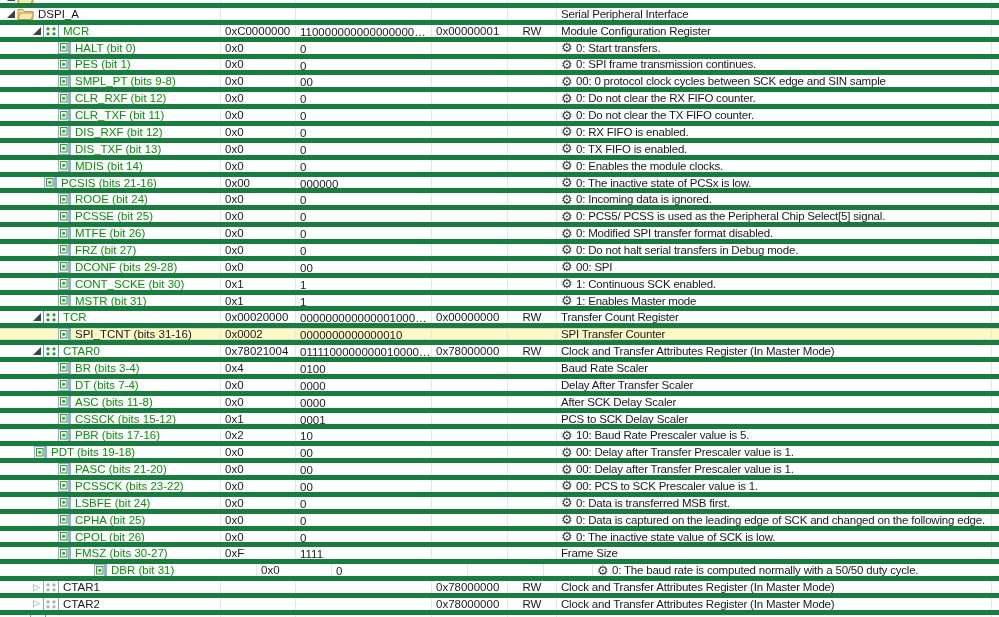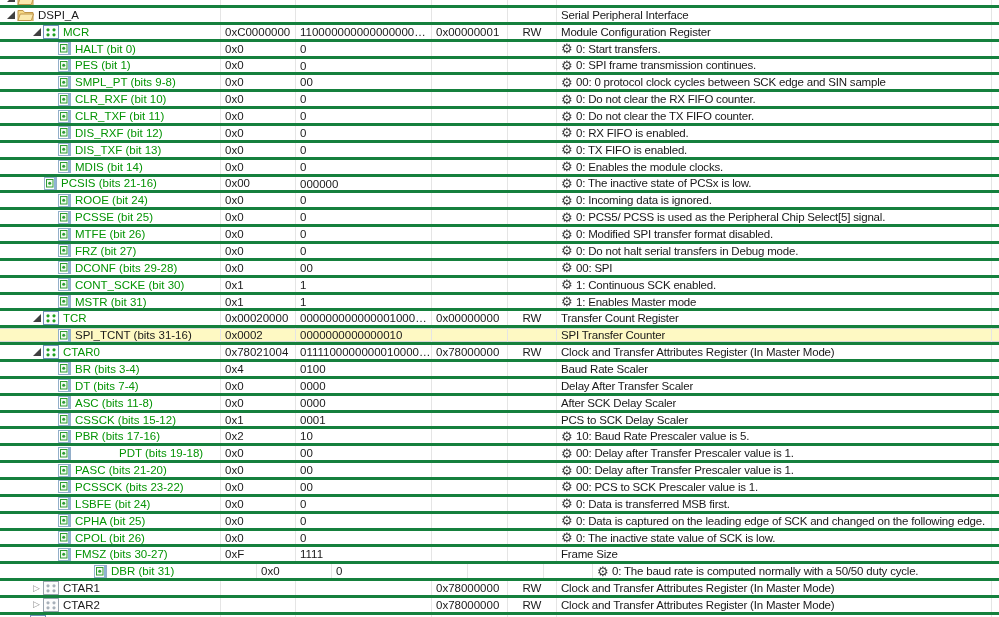--- a/index.html
+++ b/index.html
@@ -1,21 +1,21 @@
 <!DOCTYPE html>
 <html><head>
 <meta charset="utf-8">
 <style>
   html,body{margin:0;padding:0;background:#fff;}
   .viewport{
     position:relative;width:999px;height:617px;overflow:hidden;background:#fff;
     font-family:"Liberation Sans",sans-serif;font-size:11.5px;color:#1a1a1a;
     cursor:default;user-select:none;
   }
-  .row{display:flex;height:16.86px;align-items:center;border-bottom:3px solid #15803d;box-sizing:border-box;background:#fff;}
+  .row{display:flex;height:16.86px;align-items:center;border-bottom:5px solid #15803d;box-sizing:border-box;background:#fff;}
   .row.clip-top{margin-top:-8.9px;}
   .row.selected{background:#fef9c3;box-shadow:inset 0 1px 0 #d8d8d8, inset 0 -1px 0 #d8d8d8;}
   .cell{height:100%;box-sizing:border-box;border-right:1px solid #e5e5e5;display:flex;align-items:center;overflow:hidden;white-space:nowrap;}
   .c-name{width:221px;flex:none;}
   .c-val{width:75px;flex:none;padding-left:4px;}
   .c-bin{width:136px;flex:none;padding-left:4px;text-overflow:ellipsis;display:block;line-height:15.8px;}
   .c-rst{width:76px;flex:none;padding-left:4px;}
   .c-acc{width:49px;flex:none;justify-content:center;}
   .c-desc{width:435px;flex:none;padding-left:4px;letter-spacing:-0.2px;}
   .c-edge{width:7px;flex:none;border-right:none;}
@@ -184,21 +184,21 @@
     <div class="cell c-name" style="padding-left: 58px;">
 
       <span class="icon">
             <svg width="13" height="13" viewBox="0 0 13 13">
               <rect x="0.5" y="0.5" width="12" height="12" fill="#ffffff" stroke="#92aec9"></rect>
               <rect x="10" y="1" width="2" height="11" fill="#8fb3d6"></rect>
               <rect x="2.5" y="2.5" width="6.5" height="7.5" fill="#f2faf2" stroke="#2f9e33"></rect>
               <circle cx="5.7" cy="6.3" r="1.5" fill="#2f9e33"></circle>
             </svg>
           </span>
-      <span class="label green">CLR_RXF (bit 10)</span>
+      <span class="label green">CLR_RXF (bit 12)</span>
     </div>
     <div class="cell c-val">0x0</div>
     <div class="cell c-bin">0</div>
     <div class="cell c-rst"></div>
     <div class="cell c-acc"></div>
     <div class="cell c-desc">
       <span class="gear">⚙</span>
       <span class="dtext">0: Do not clear the RX FIFO counter.</span>
     </div>
     <div class="cell c-edge"></div>
@@ -684,21 +684,21 @@
     <div class="cell c-rst"></div>
     <div class="cell c-acc"></div>
     <div class="cell c-desc">
       <span class="gear">⚙</span>
       <span class="dtext">10: Baud Rate Prescaler value is 5.</span>
     </div>
     <div class="cell c-edge"></div>
   </div>
 
   <div class="row">
-    <div class="cell c-name" style="padding-left: 58px; gap: 44px;">
+    <div class="cell c-name" style="padding-left: 34px;">
 
       <span class="icon">
             <svg width="13" height="13" viewBox="0 0 13 13">
               <rect x="0.5" y="0.5" width="12" height="12" fill="#ffffff" stroke="#92aec9"></rect>
               <rect x="10" y="1" width="2" height="11" fill="#8fb3d6"></rect>
               <rect x="2.5" y="2.5" width="6.5" height="7.5" fill="#f2faf2" stroke="#2f9e33"></rect>
               <circle cx="5.7" cy="6.3" r="1.5" fill="#2f9e33"></circle>
             </svg>
           </span>
       <span class="label green">PDT (bits 19-18)</span>

